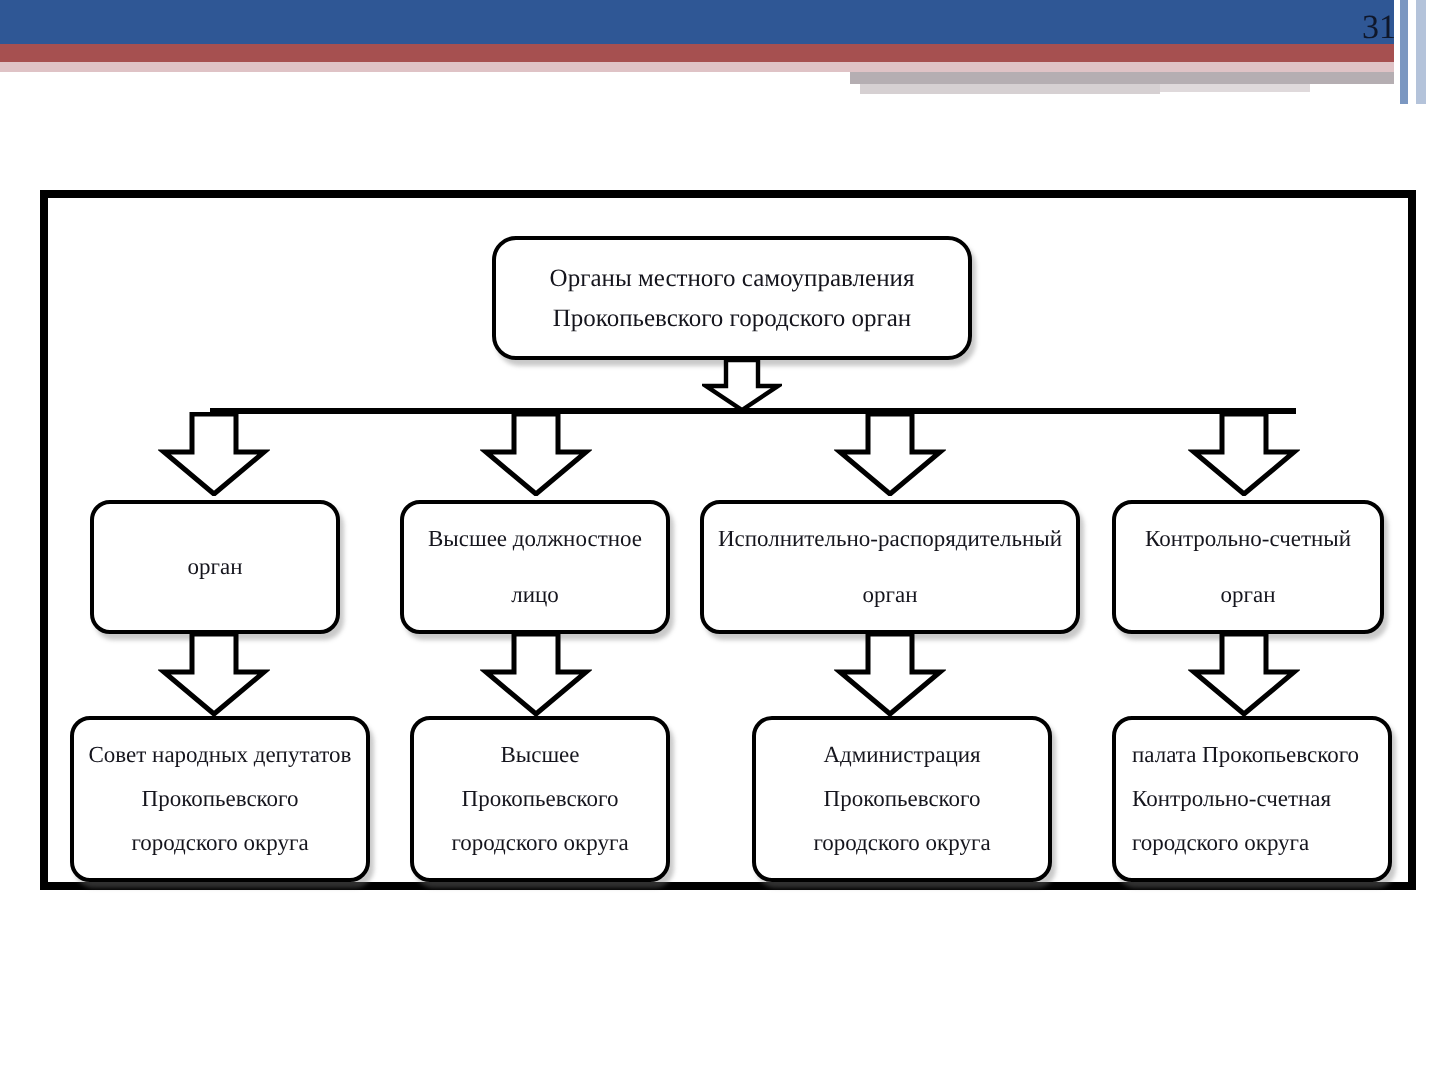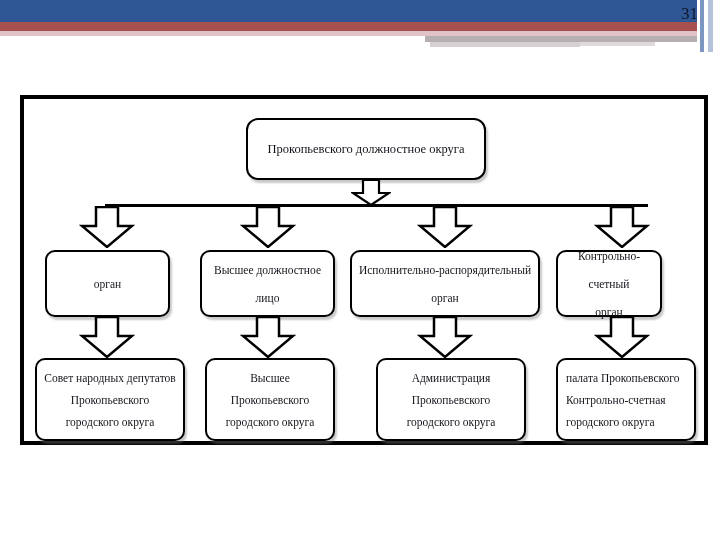--- a/index.html
+++ b/index.html
@@ -33,21 +33,21 @@
   .box .ln{width:100%;}
   .root-box{left:246px;top:118px;width:240px;height:62px;border-radius:12px;font-size:12.5px;}
   .root-box .ln{line-height:20px;}
   .l2{top:250px;height:67px;font-size:11.5px;}
   .l2 .ln{line-height:28px;}
   .l3{top:358px;height:83px;font-size:11.5px;}
   .l3 .ln{line-height:22px;}
   .l2-1{left:45px;width:125px;}
   .l2-2{left:200px;width:135px;}
   .l2-3{left:350px;width:190px;}
-  .l2-4{left:556px;width:106px;}
+  .l2-4{left:556px;width:136px;}
   .l3-1{left:35px;width:150px;}
   .l3-2{left:205px;width:130px;}
   .l3-3{left:376px;width:150px;}
   .l3-4{left:556px;width:140px;align-items:flex-start;text-align:left;padding-left:8px;}
   .hline{left:105px;top:204px;width:543px;height:3px;background:#000;}
   .arrow{display:block;}
 </style>
 </head>
 <body>
 
@@ -60,21 +60,22 @@
   <div class="abs hdr-gray-light"></div>
   <div class="abs hdr-gray-light2"></div>
   <div class="abs stripe-gap"></div>
   <div class="abs stripe-b1"></div>
   <div class="abs stripe-b2"></div>
   <div class="abs pagenum">31</div>
 
   <div class="abs frame"></div>
 
   <div class="abs box root-box">
-    <div class="ln">Прокопьевского должностное округа</div>
+    <div class="ln">Органы местного самоуправления</div>
+    <div class="ln">Прокопьевского городского орган</div>
   </div>
 
   <svg class="abs arrow" style="left:351px;top:179px;" width="40" height="27" viewBox="0 0 40 27">
     <polygon points="12,1 28,1 28,14 38,14 20,26 2,14 12,14" fill="#fff" stroke="#000" stroke-width="2.2"></polygon>
   </svg>
   <div class="abs hline"></div>
 
   <svg class="abs arrow" style="left:79px;top:206px;" width="56" height="42" viewBox="0 0 56 42">
       <polygon points="17,1 39,1 39,20 53,20 28,41 3,20 17,20" fill="#fff" stroke="#000" stroke-width="2.5"></polygon>
     </svg>

